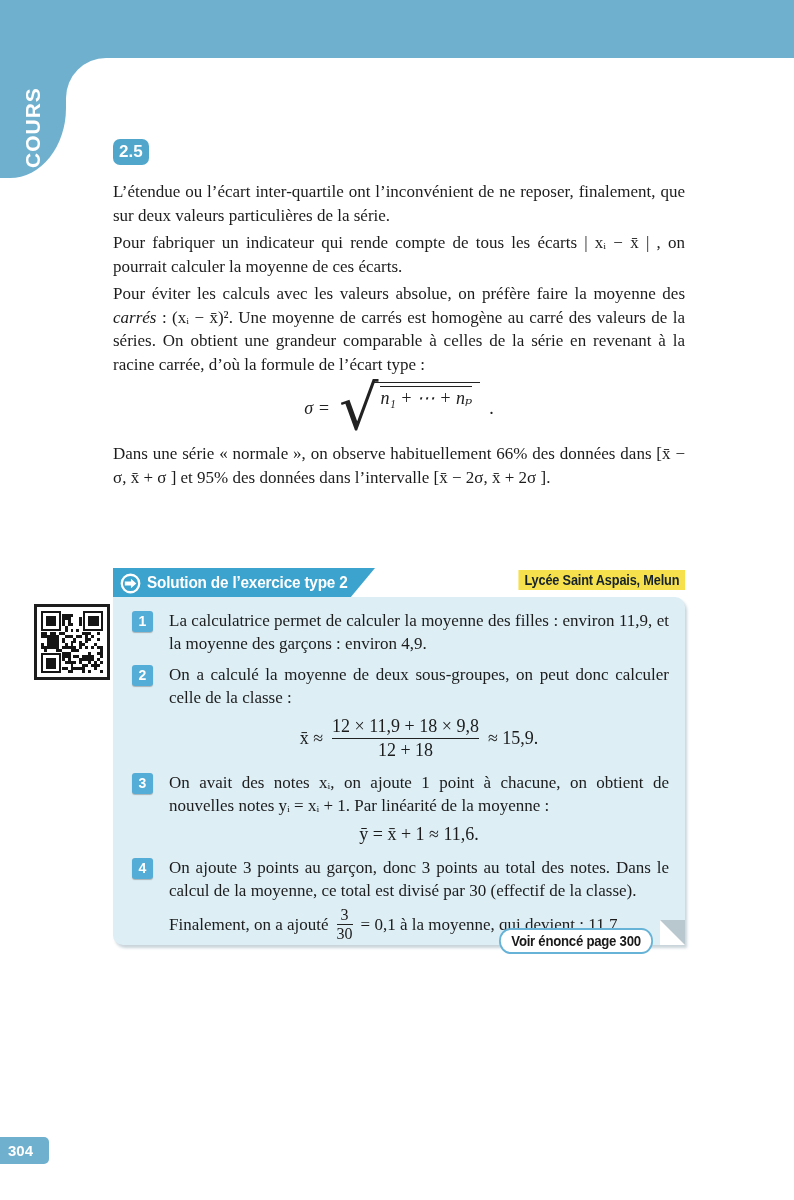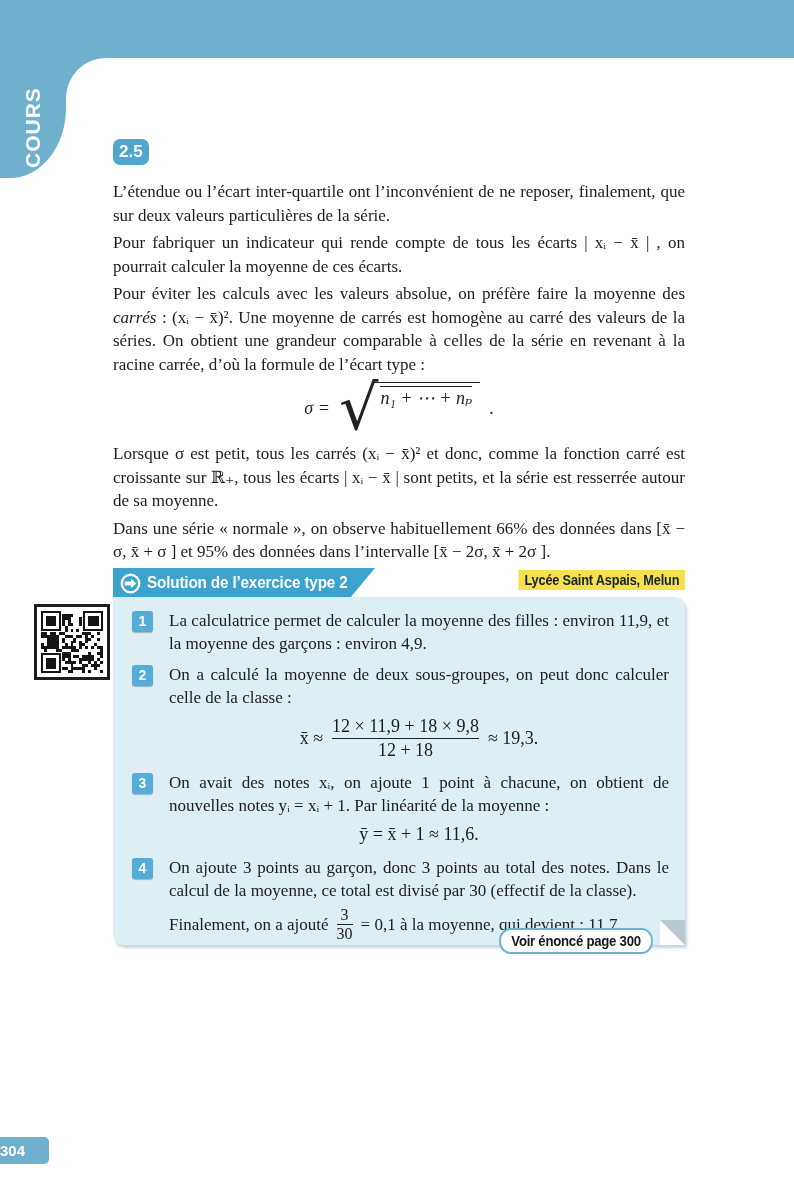--- a/index.html
+++ b/index.html
@@ -86,21 +86,21 @@
 
   
   .ref-pill{position:absolute;right:32px;bottom:-9px;background:#fff;
             border:2.5px solid #67b3d7;border-radius:14px;padding:2px 12px 3px;
             font-weight:bold;font-size:15px;color:#191919;letter-spacing:-0.3px;
             transform:scaleX(0.88);transform-origin:right center;white-space:nowrap;}
 
   
   .page-num{position:absolute;left:0;top:1137px;width:49px;height:27px;background:var(--band);
             border-radius:0 5px 5px 0;color:#fff;font-weight:bold;font-size:15px;
-            line-height:27px;text-align:left;padding-right:8px;box-sizing:border-box;}
+            line-height:27px;text-align:center;padding-right:8px;box-sizing:border-box;}
 </style>
 </head>
 <body style="--band: #6fb0ce; --accent: #51a7cb; --banner: #3ba3cd; --stepblue: #54add6; --boxbg: #ddeef5; --yellow: #f6e14c;">
 
 <div class="page">
 
   <div class="top-band"></div>
   <div class="corner-fill"></div>
   <div class="content-bg"></div>
   <div class="left-col"></div>
@@ -121,21 +121,20 @@
         <span class="rad">√</span>
         <span class="root-body">
           <span class="frac">
             <span class="den">n₁ + ⋯ + nₚ</span>
           </span>
         </span>
       </span>
       <span class="f-period">.</span>
     </div>
 
-    <p class="body-p">Lorsque σ est petit, tous les carrés (xᵢ − x̄)² et donc, comme la fonction carré est croissante sur ℝ₊, tous les écarts | xᵢ − x̄ | sont petits, et la série est resserrée autour de sa moyenne.</p>
     <p class="body-p">Dans une série « normale », on observe habituellement 66% des données dans [x̄ − σ, x̄ + σ ] et 95% des données dans l’intervalle [x̄ − 2σ, x̄ + 2σ ].</p>
   </div>
 
   <div class="qr">
     <div class="qr-inner">
       <div class="qr-eye tl"></div>
       <div class="qr-eye tr"></div>
       <div class="qr-eye bl"></div>
     <i style="left:33.333333333333336%;top:4.761904761904762%;width:4.761904761904762%;height:4.761904761904762%"></i>
         <i style="left:38.095238095238095%;top:4.761904761904762%;width:4.761904761904762%;height:4.761904761904762%"></i>
@@ -305,21 +304,21 @@
     <div class="step">
       <span class="step-num">2</span>
       <div class="step-body">
         <span>On a calculé la moyenne de deux sous-groupes, on peut donc calculer celle de la classe :</span>
         <div class="step-formula">
           <span>x̄ ≈</span>
           <span class="frac">
             <span class="num">12 × 11,9 + 18 × 9,8</span>
             <span class="den">12 + 18</span>
           </span>
-          <span>≈ 19,3.</span>
+          <span>≈ 15,9.</span>
         </div>
       </div>
     </div>
 
     <div class="step">
       <span class="step-num">3</span>
       <div class="step-body">
         <span>On avait des notes xᵢ, on ajoute 1 point à chacune, on obtient de nouvelles notes yᵢ = xᵢ + 1. Par linéarité de la moyenne :</span>
         <div class="step-formula">ȳ = x̄ + 1 ≈ 11,6.</div>
       </div>

